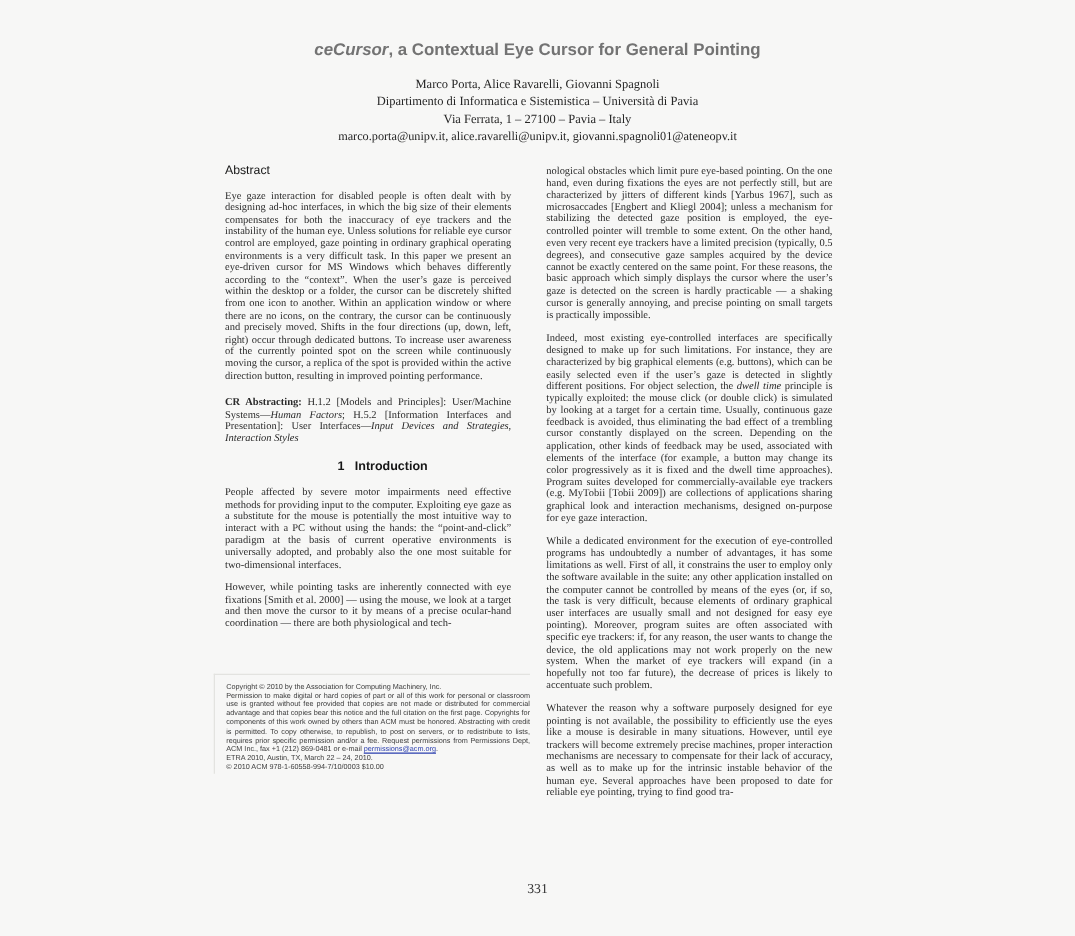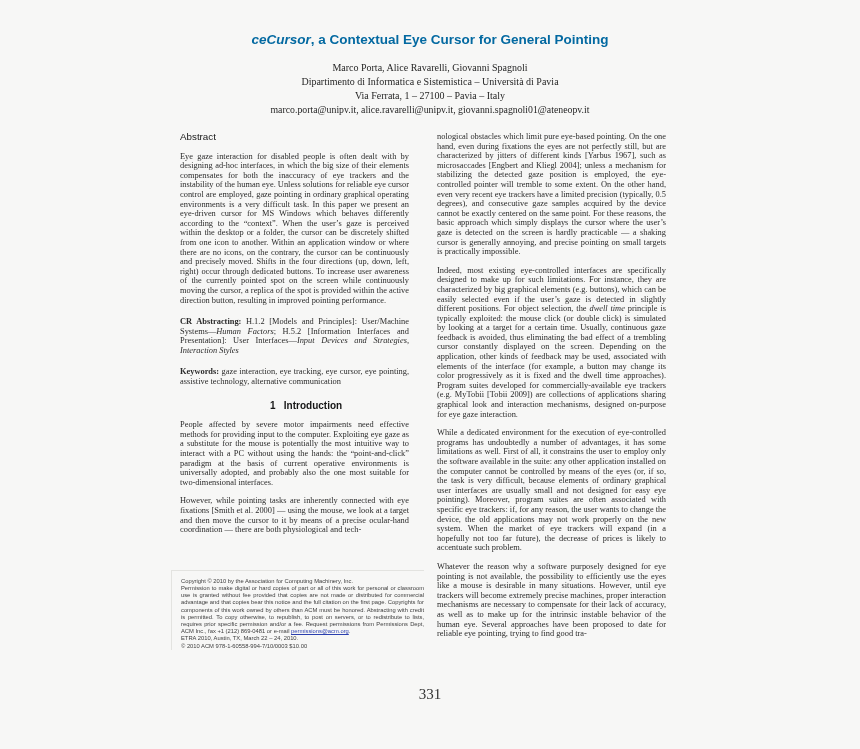--- a/index.html
+++ b/index.html
@@ -16,21 +16,21 @@
     overflow:hidden;
   }
   
   .title {
     padding-top:31px;
     text-align:center;
     font-family:"Liberation Sans", sans-serif;
     font-weight:bold;
     font-size:13.5px;
     line-height:17px;
-    color:#0369a1;
+    color:#737373;
   }
   .title .emph { font-style:italic; }
   
   .authors {
     margin-top:13px;
     text-align:center;
     font-size:10px;
     line-height:14px;
     color:#262626;
   }
@@ -81,24 +81,24 @@
   }
   .copyright .meta-line { text-align:left; }
   .copyright a {
     color:#2b3fae;
     text-decoration:underline;
     cursor:pointer;
   }
   
   .page-number {
     position:absolute;
-    left:0; bottom:46px;
+    left:0; bottom:32px;
     width:100%;
     text-align:center;
-    font-size:15px;
+    font-size:11px;
     color:#333;
   }
 </style>
 </head>
 <body>
 
 <div class="page">
 
   <div class="title">
     <div><span class="emph">ceCursor</span><span>, a Contextual Eye Cursor for General Pointing</span></div>
@@ -112,21 +112,20 @@
   </div>
 
   <div class="columns">
 
     <div class="col">
       <div class="h-abstract">Abstract</div>
       <p class="gap-lg">Eye gaze interaction for disabled people is often dealt with by designing ad-hoc interfaces, in which the big size of their elements compensates for both the inaccuracy of eye trackers and the instability of the human eye. Unless solutions for reliable eye cursor control are employed, gaze pointing in ordinary graphical operating environments is a very difficult task. In this paper we present an eye-driven cursor for MS Windows which behaves differently according to the “context”. When the user’s gaze is perceived within the desktop or a folder, the cursor can be discretely shifted from one icon to another. Within an application window or where there are no icons, on the contrary, the cursor can be continuously and precisely moved. Shifts in the four directions (up, down, left, right) occur through dedicated buttons. To increase user awareness of the currently pointed spot on the screen while continuously moving the cursor, a replica of the spot is provided within the active direction button, resulting in improved pointing performance.</p>
 
       <p class="gap-lg"><span style="font-weight: bold;">CR Abstracting: </span><span>H.1.2 [Models and Principles]: User/Machine Systems—</span><span style="font-style: italic;">Human Factors</span><span>; H.5.2 [Information Interfaces and Presentation]: User Interfaces—</span><span style="font-style: italic;">Input Devices and Strategies, Interaction Styles</span></p>
 
-      <p><span style="font-weight: bold;">Keywords: </span><span>gaze interaction, eye tracking, eye cursor, eye pointing, assistive technology, alternative communication</span></p>
 
       <div class="h-section"><span class="sec-num">1</span><span>Introduction</span></div>
 
       <p>People affected by severe motor impairments need effective methods for providing input to the computer. Exploiting eye gaze as a substitute for the mouse is potentially the most intuitive way to interact with a PC without using the hands: the “point-and-click” paradigm at the basis of current operative environments is universally adopted, and probably also the one most suitable for two-dimensional interfaces.</p>
       <p>However, while pointing tasks are inherently connected with eye fixations [Smith et al. 2000] — using the mouse, we look at a target and then move the cursor to it by means of a precise ocular-hand coordination — there are both physiological and tech-</p>
 
       <div class="copyright">
         <div>Copyright © 2010 by the Association for Computing Machinery, Inc.</div>
         <div><span>Permission to make digital or hard copies of part or all of this work for personal or classroom use is granted without fee provided that copies are not made or distributed for commercial advantage and that copies bear this notice and the full citation on the first page. Copyrights for components of this work owned by others than ACM must be honored. Abstracting with credit is permitted. To copy otherwise, to republish, to post on servers, or to redistribute to lists, requires prior specific permission and/or a fee. Request permissions from Permissions Dept, ACM Inc., fax +1 (212) 869-0481 or e-mail </span><a>permissions@acm.org</a><span>.</span></div>
         <div class="meta-line">ETRA 2010, Austin, TX, March 22 – 24, 2010.</div>

